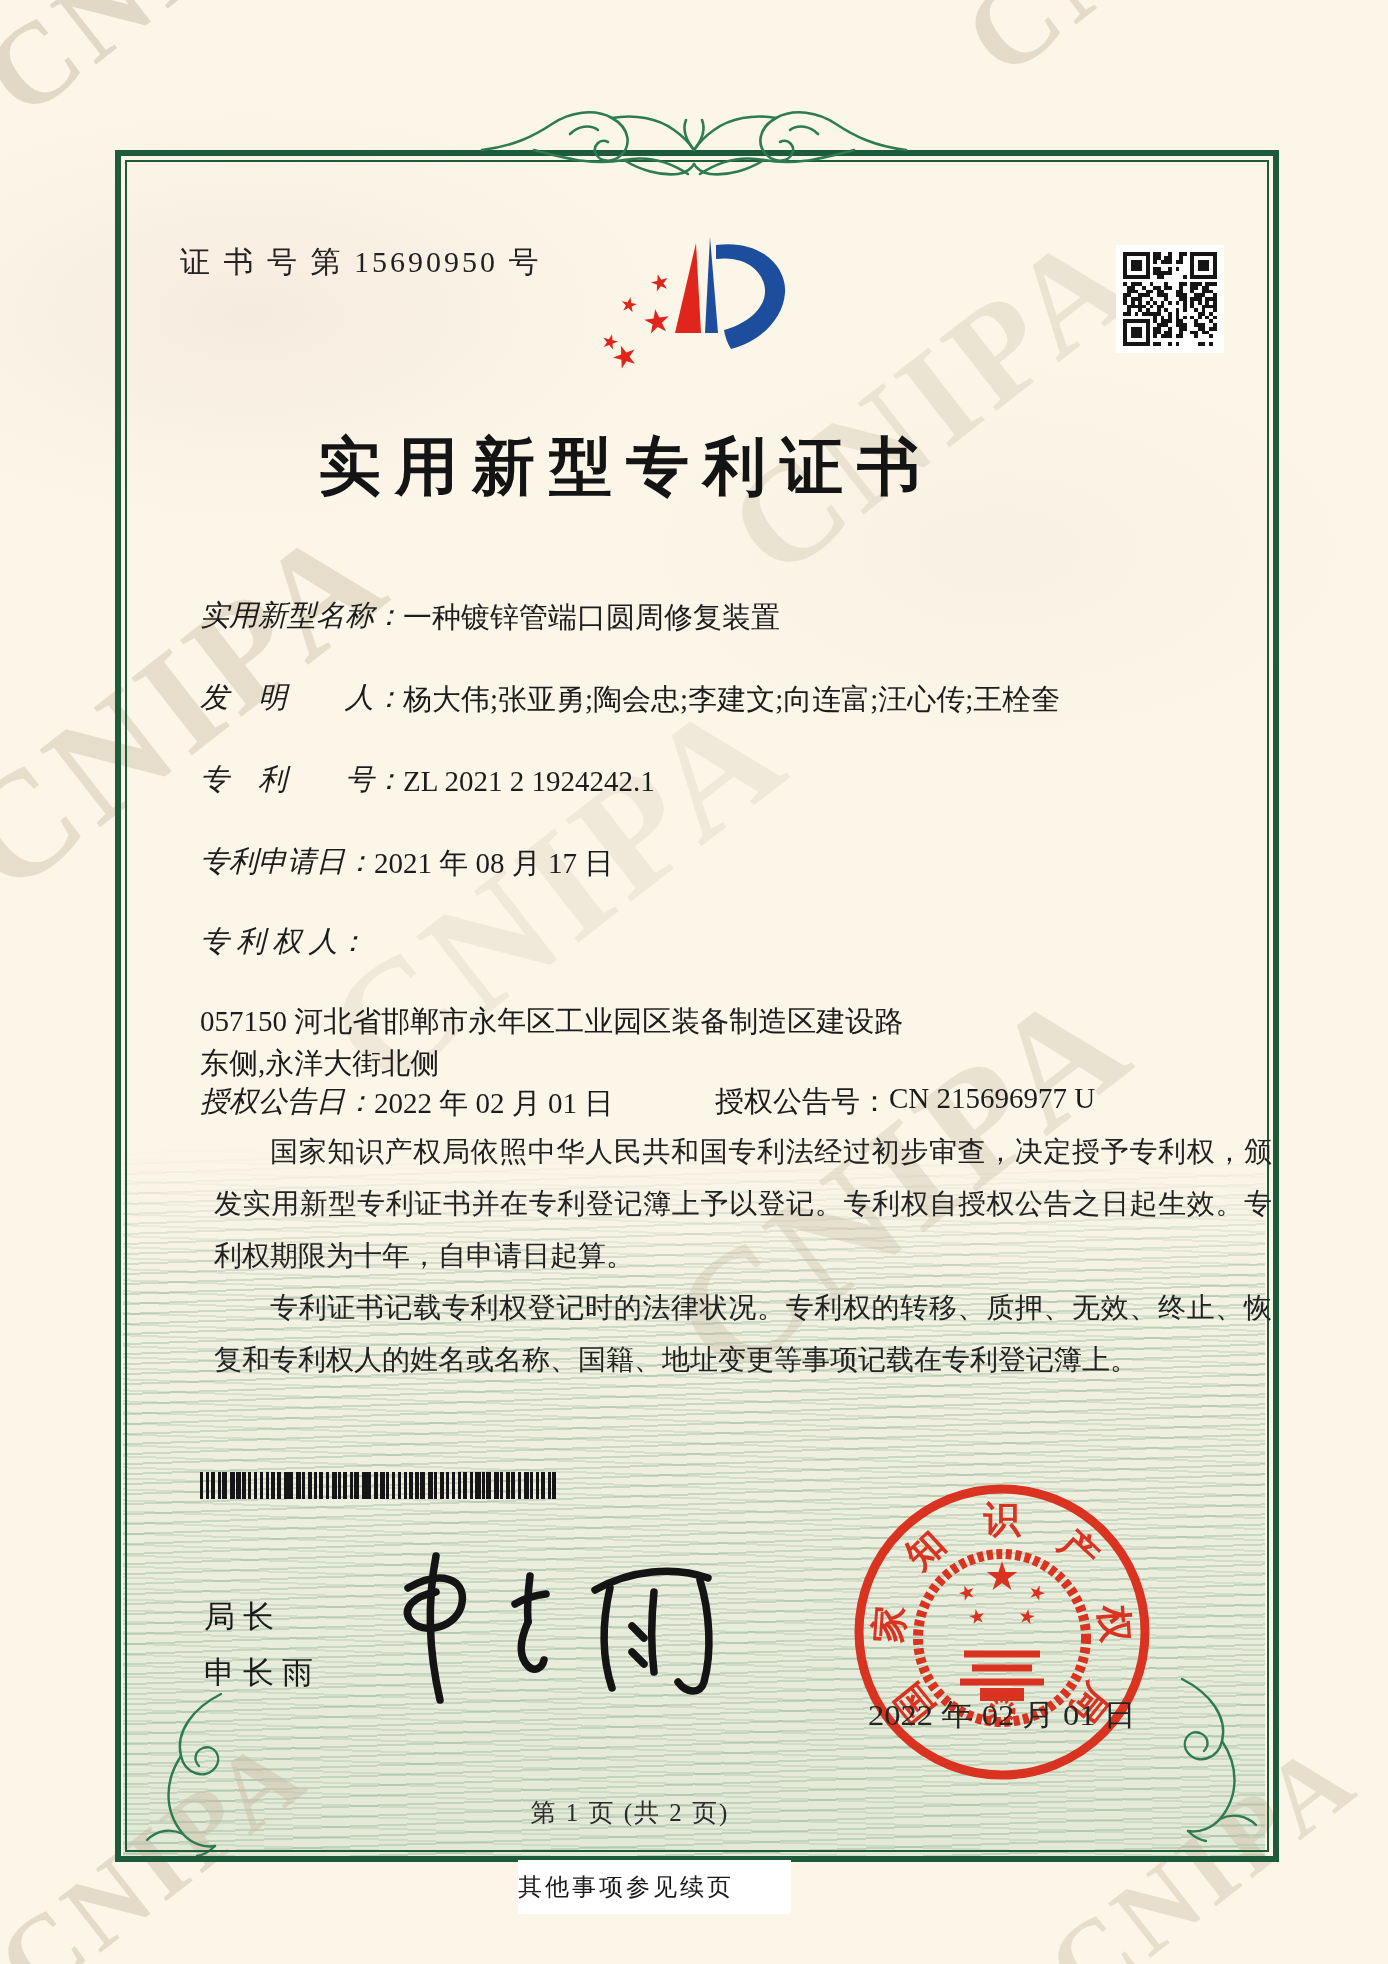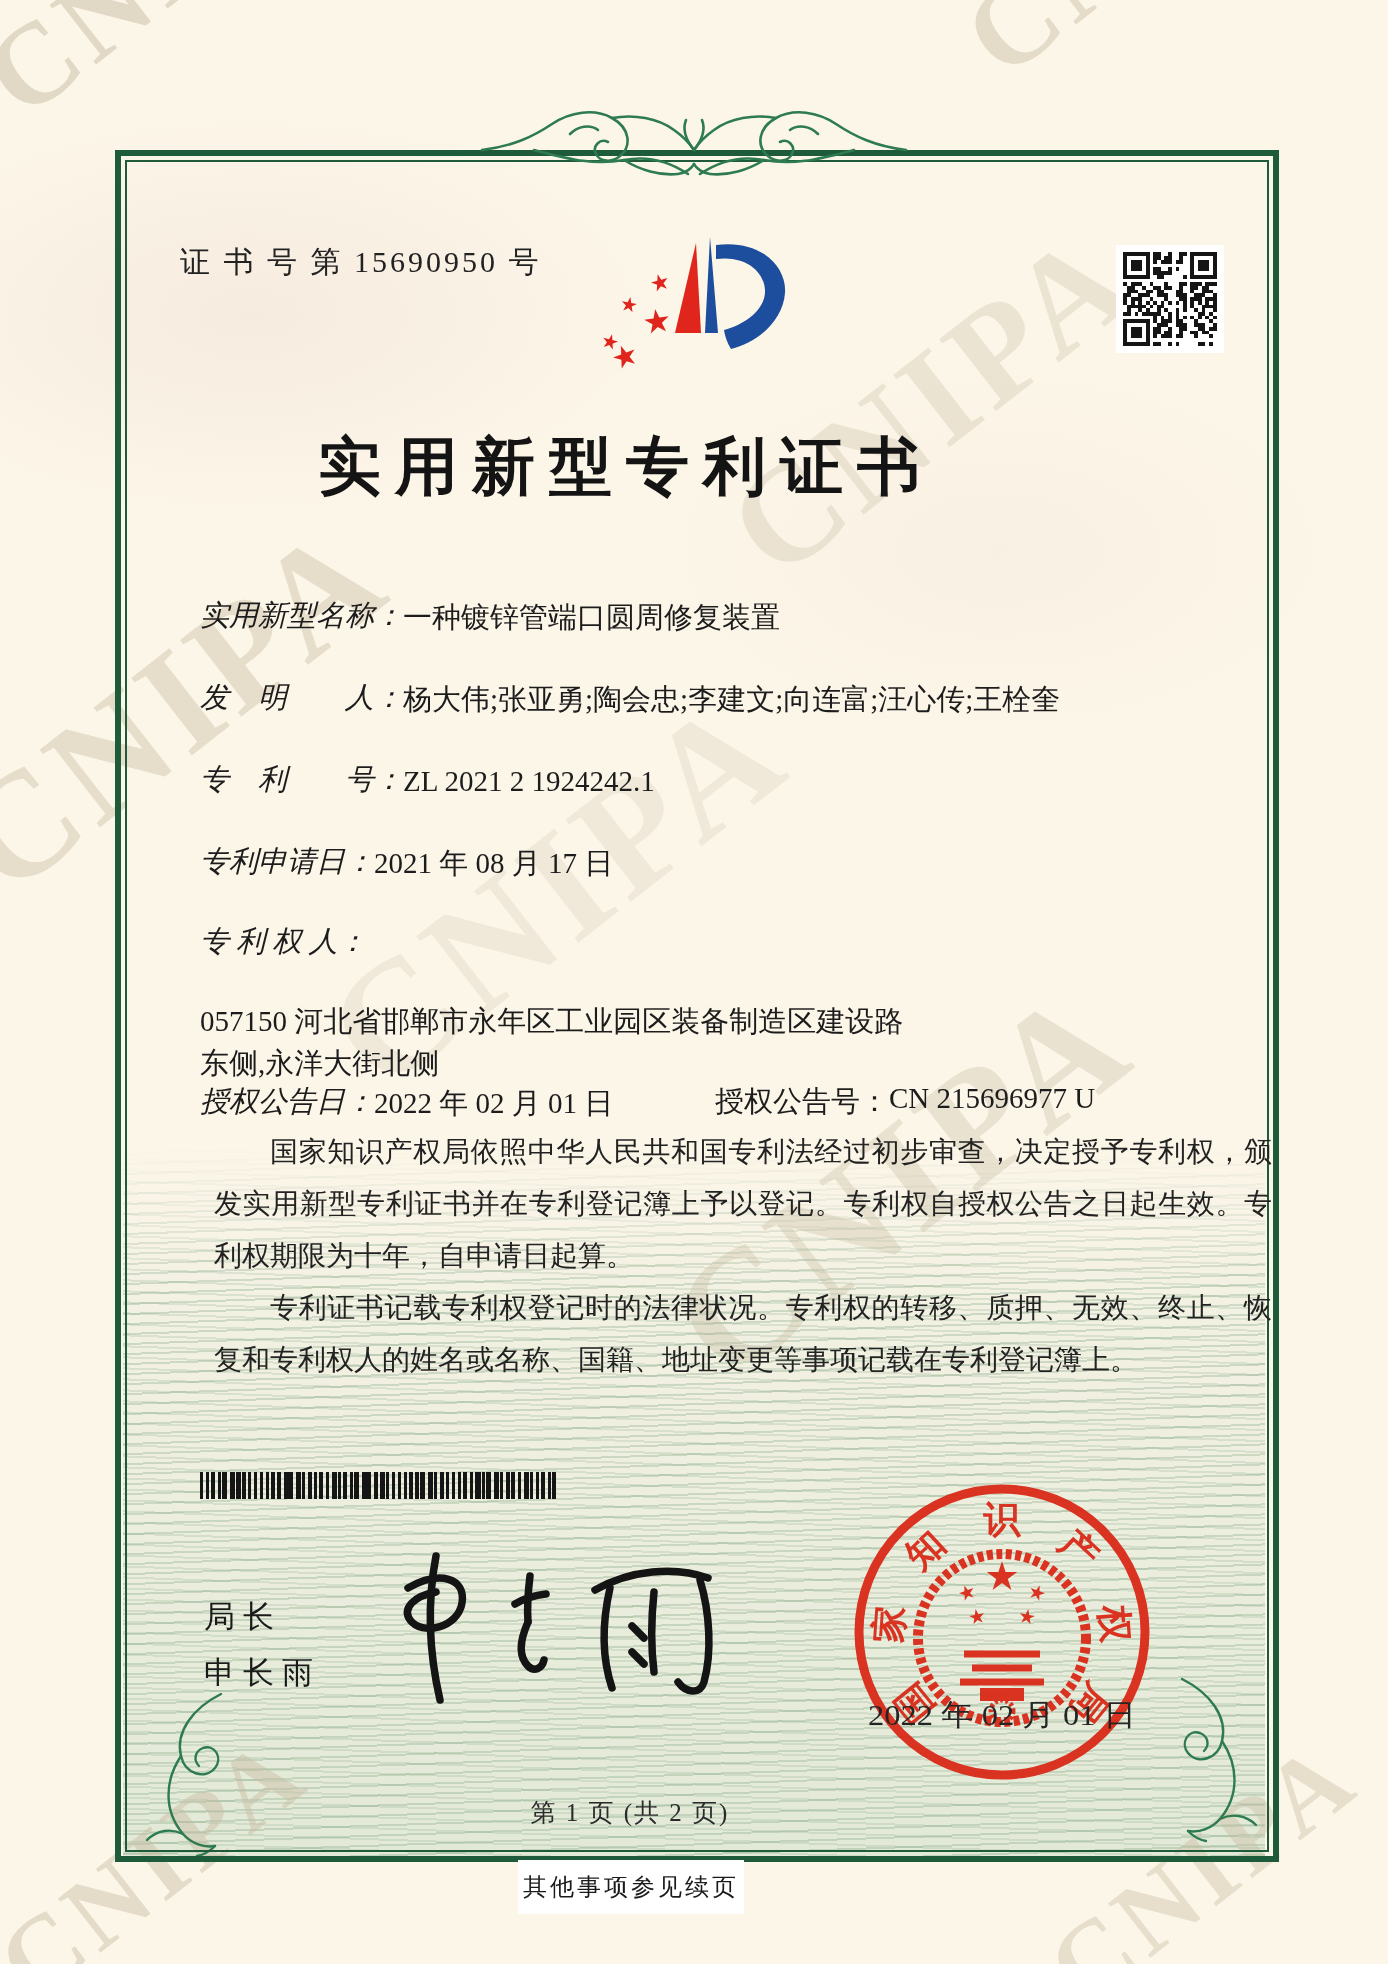--- a/index.html
+++ b/index.html
@@ -63,22 +63,22 @@
       repeating-linear-gradient(90deg,#151515 0 2px,transparent 2px 11px),
       repeating-linear-gradient(90deg,transparent 0 7px,#151515 7px 9px,transparent 9px 16px);}
   
   .officer-title{position:absolute;z-index:5;left:204px;top:1596px;font-size:31px;letter-spacing:8px;color:#1a1a1a;}
   .officer-name{position:absolute;z-index:5;left:204px;top:1652px;font-size:31px;letter-spacing:8px;color:#1a1a1a;}
   #sig{position:absolute;z-index:6;left:370px;top:1548px;}
   #seal{position:absolute;z-index:6;left:848px;top:1478px;opacity:.95;}
   
   .page-info{position:absolute;z-index:5;left:420px;top:1796px;width:420px;text-align:center;
     font-size:25px;letter-spacing:2px;color:#2a2a2a;}
-  .footer-note-box{position:absolute;z-index:5;left:518px;top:1860px;width:226px;height:54px;
-    background:#ffffff;display:flex;align-items:center;justify-content:center;}
+  .footer-note-box{position:absolute;z-index:5;left:518px;top:1860px;width:273px;height:54px;
+    background:#ffffff;display:flex;align-items:center;}
   .footer-note{font-size:24px;letter-spacing:3px;color:#1a1a1a;}
 </style>
 </head>
 <body>
 
 <div id="page">
 
   <div class="wm" id="wm1">CNIPA</div>
   <div class="wm" id="wm2">CNIPA</div>
   <div class="wm" id="wm3">CNIPA</div>

